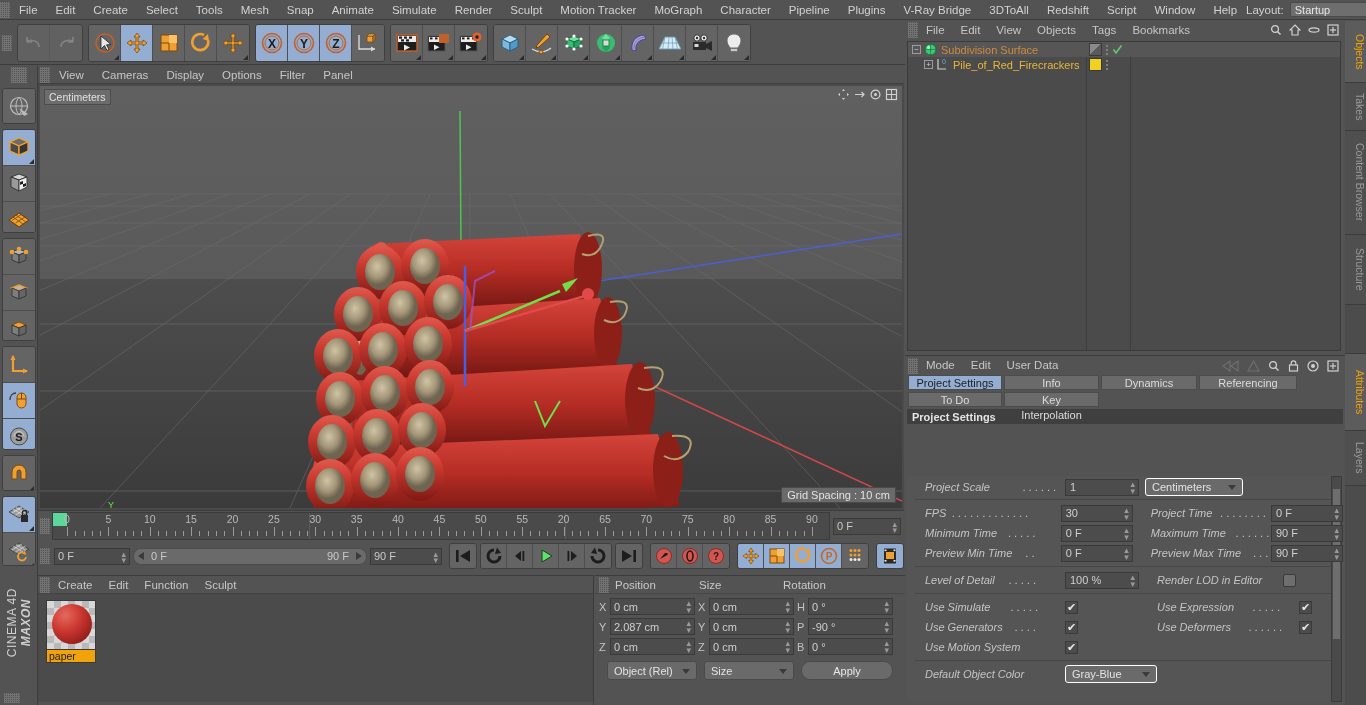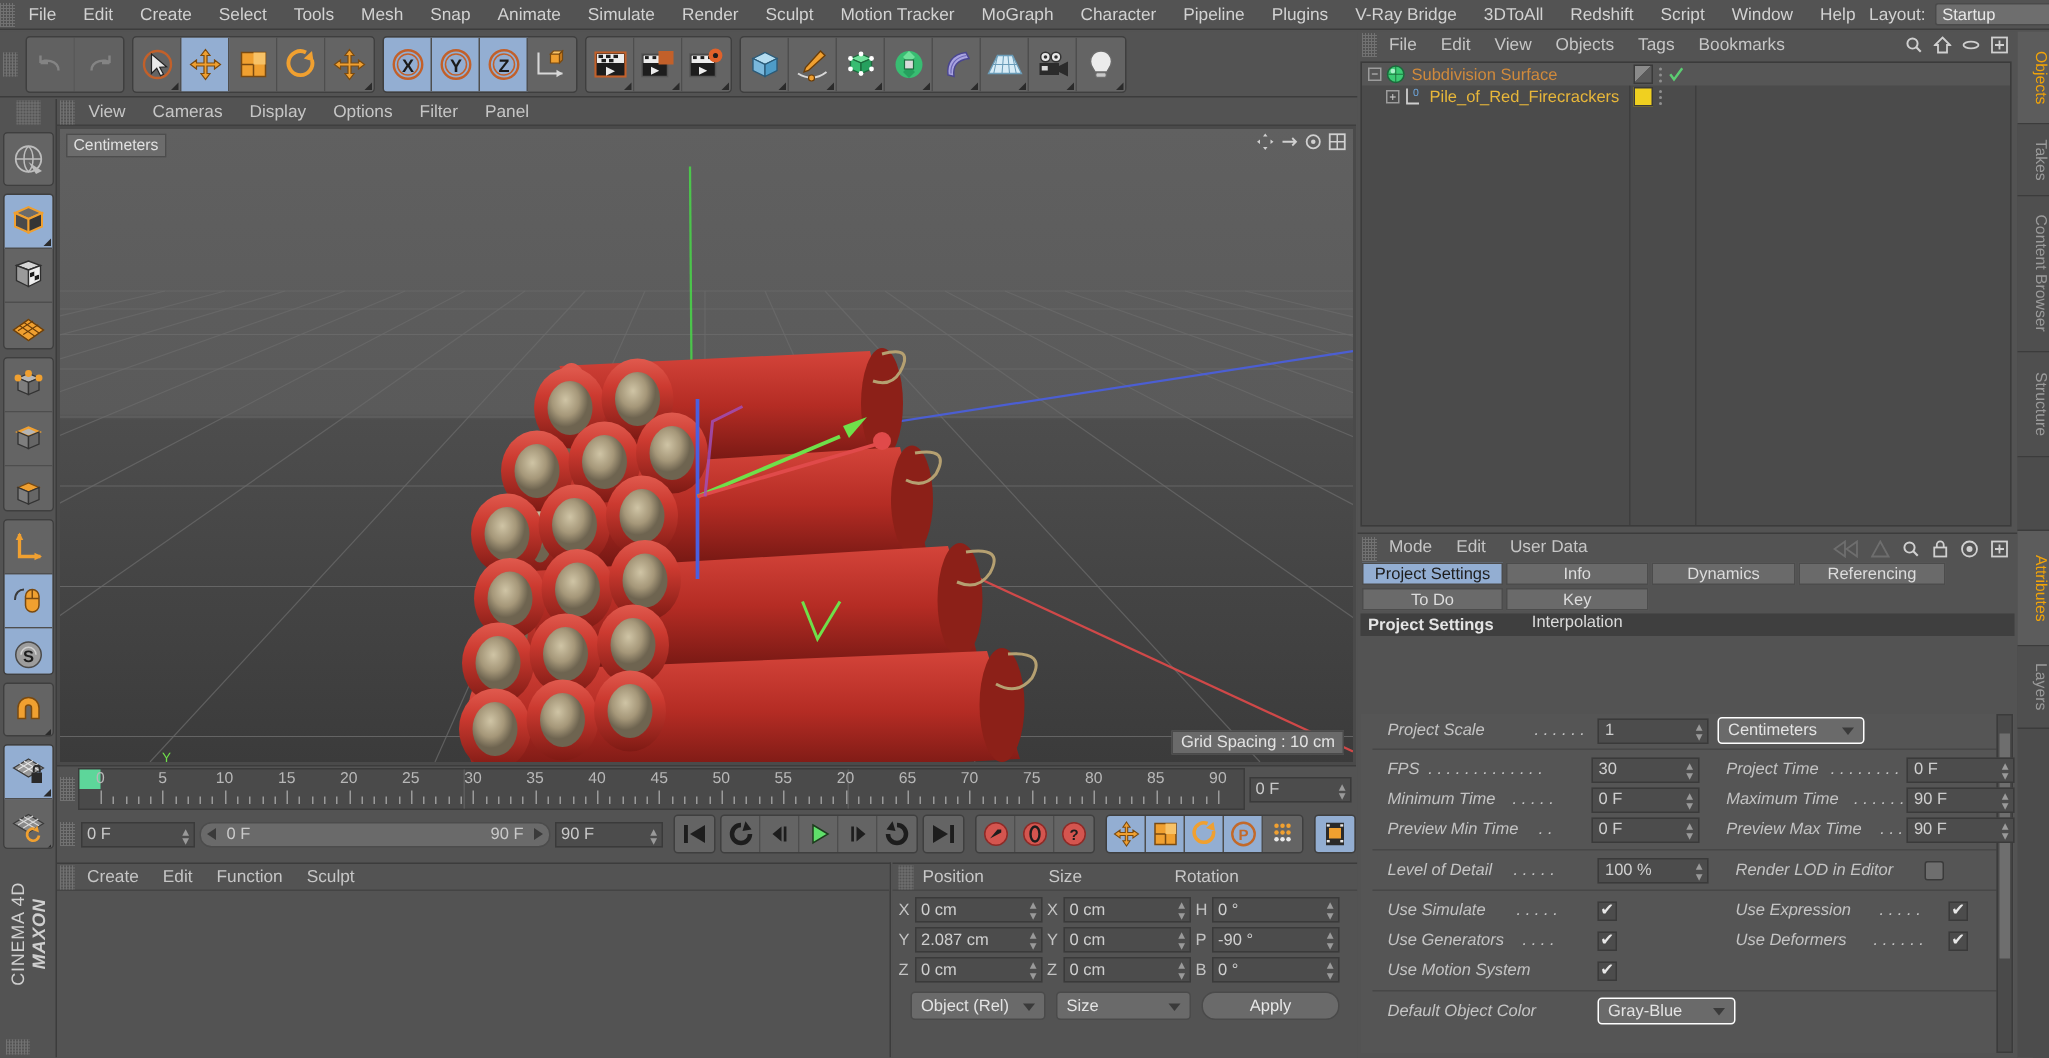--- a/index.html
+++ b/index.html
@@ -1120,20 +1120,28 @@
   </div>
 
   <div class="matmgr">
     <div class="panelmenu">
       <div class="gripper" style="margin-left:2px"></div>
       <div class="mi">Create</div>
       <div class="mi">Edit</div>
       <div class="mi">Function</div>
       <div class="mi">Sculpt</div>
     </div>
+    <div class="matbody">
+      <div class="matchip">
+        <div class="matthumb">
+          <div class="matsphere"></div>
+        </div>
+        <div class="matname">paper</div>
+      </div>
+    </div>
   </div>
 
   <div class="coords">
     <div class="coords-head">
       <div class="gripper" style="margin-left:2px"></div>
       <span class="ch1">Position</span>
       <span class="ch2">Size</span>
       <span>Rotation</span>
     </div>
     <div class="coords-rows">

